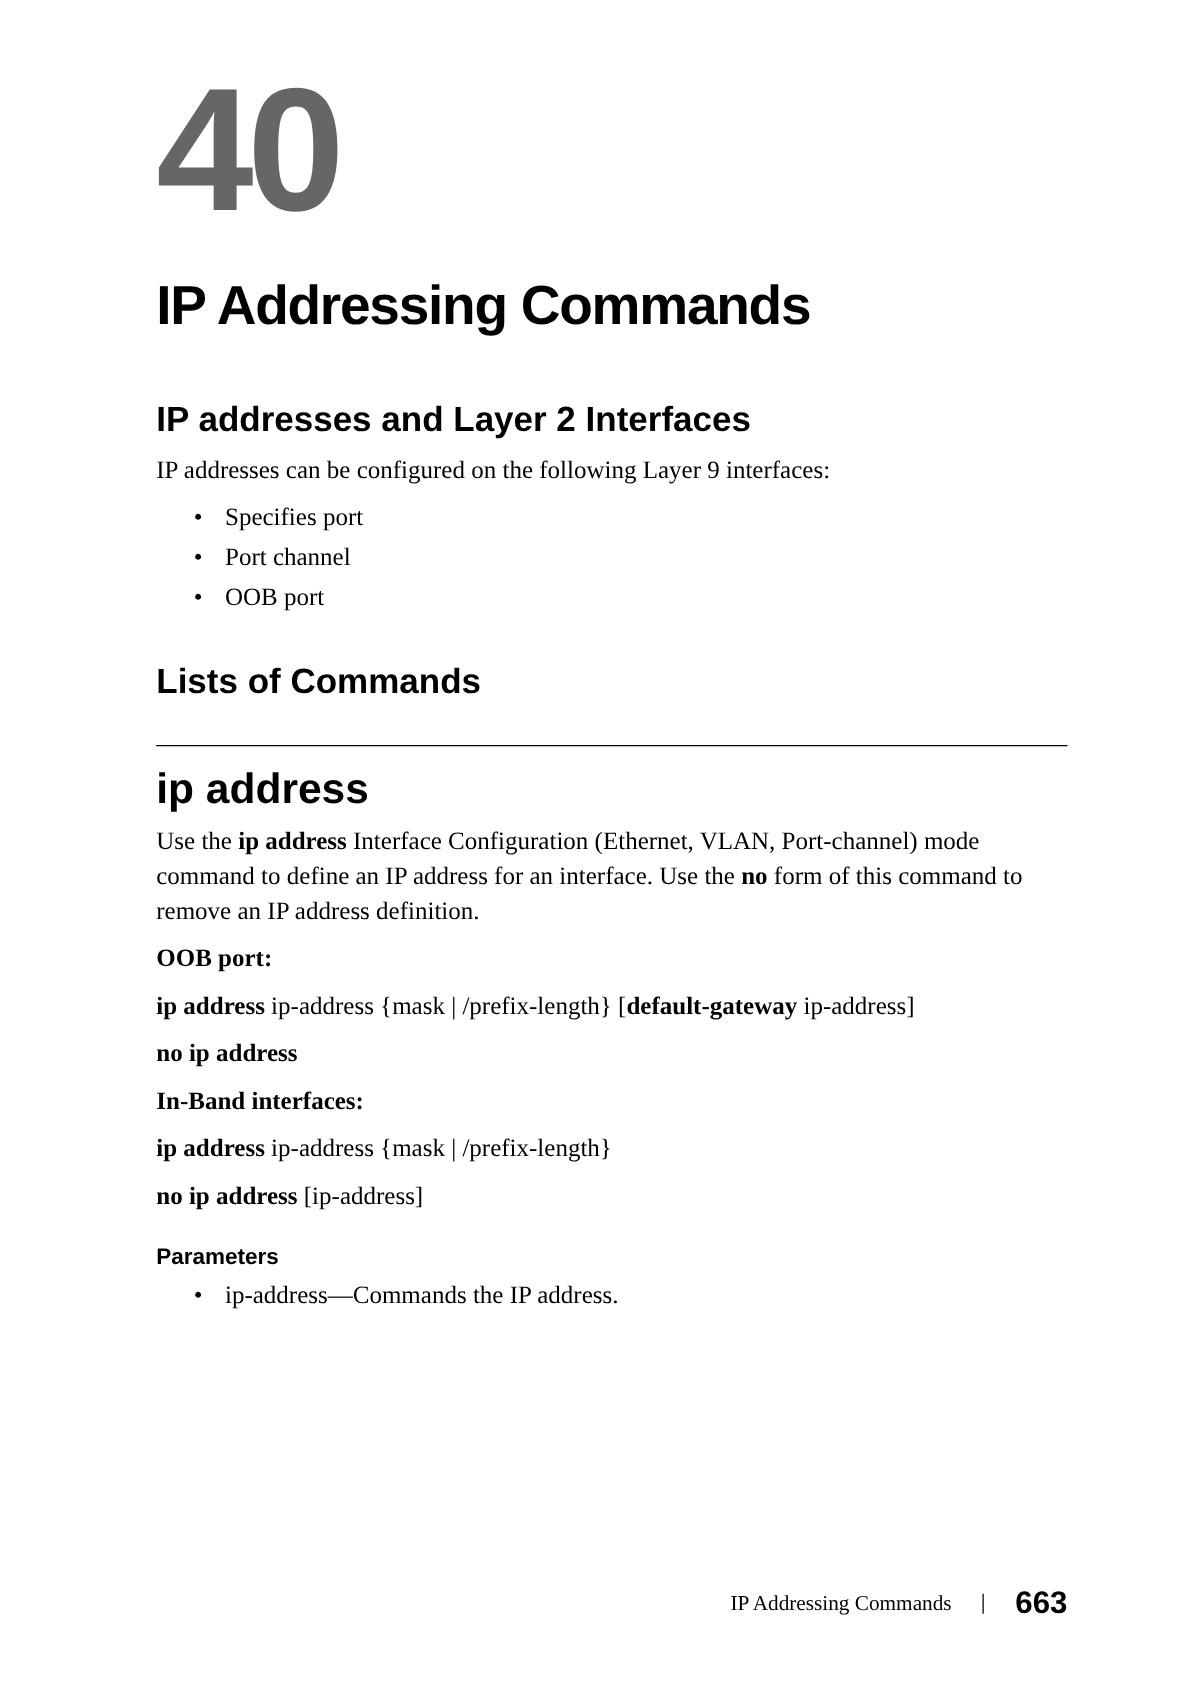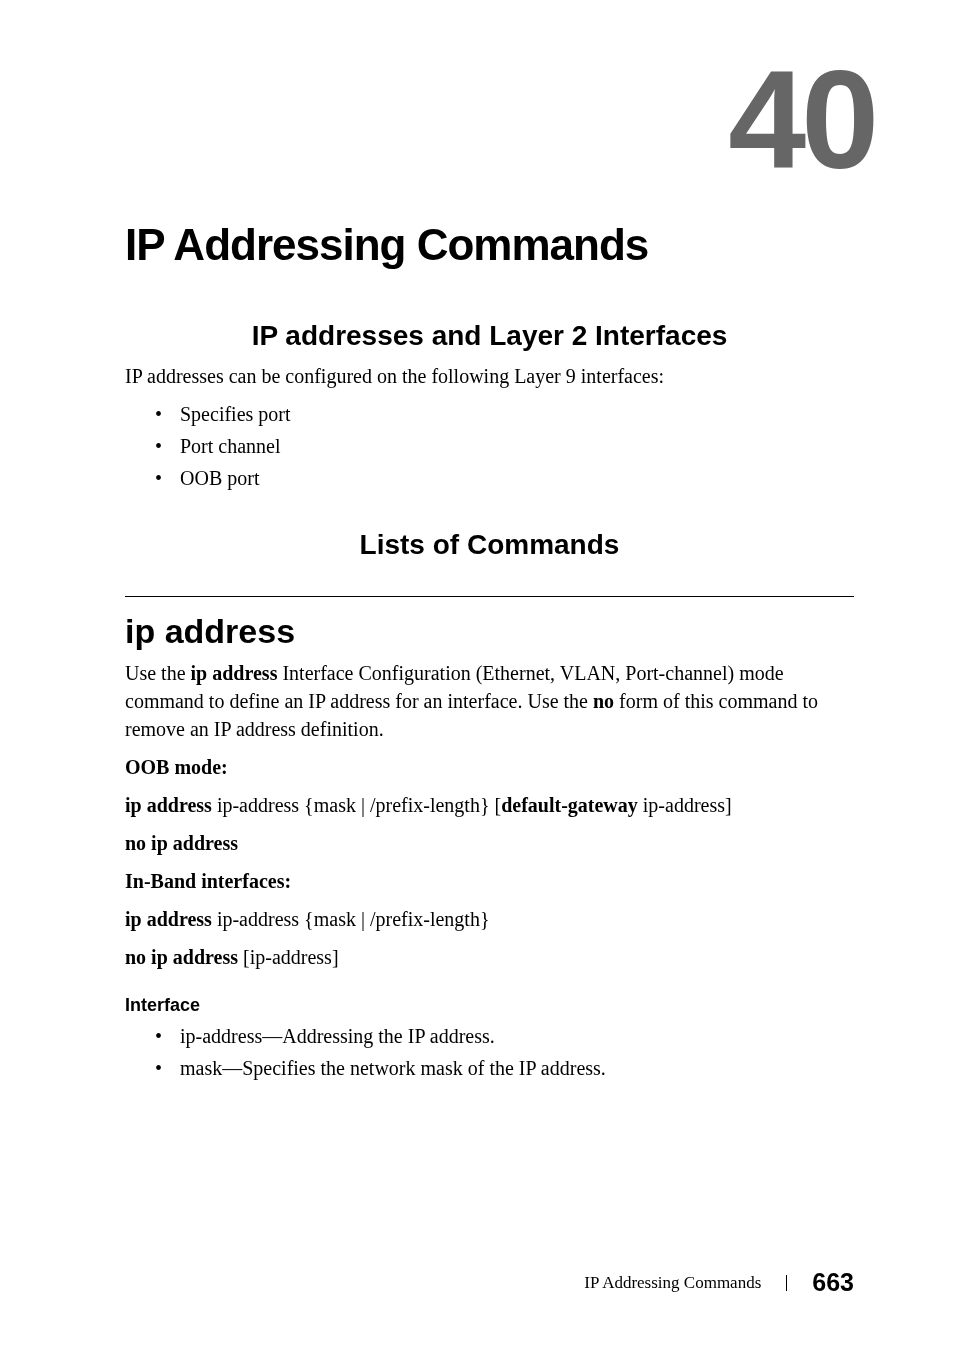--- a/index.html
+++ b/index.html
@@ -16,41 +16,40 @@
       position: relative;
     }
     .page {
       padding: 50px 100px 50px 125px;
     }
     .chapter-number {
       font-family: 'Helvetica Neue', Helvetica, Arial, sans-serif;
       font-size: 140px;
       font-weight: 900;
       color: #666;
-      text-align: right;
+      text-align: left;
       margin-right: -20px;
       line-height: 1;
       margin-bottom: 30px;
       letter-spacing: -5px;
     }
     .chapter-title {
       font-family: 'Helvetica Neue', Helvetica, Arial, sans-serif;
       font-size: 44px;
       font-weight: bold;
       color: #000;
       margin-bottom: 50px;
       letter-spacing: -1px;
     }
     .section-heading {
       font-family: 'Helvetica Neue', Helvetica, Arial, sans-serif;
       font-size: 28px;
       font-weight: bold;
       color: #000;
       margin-bottom: 10px;
-      text-align: center;
     }
     .body-text {
       font-size: 20px;
       line-height: 1.4;
       margin-bottom: 8px;
     }
     .bullet-list {
       list-style: none;
       padding-left: 30px;
       margin-bottom: 35px;
@@ -140,40 +139,37 @@
   </ul>
 
   <h2 class="section-heading section-spacing">Lists of Commands</h2>
 
   <hr class="hr-line">
   <h2 class="command-heading">ip address</h2>
   <p class="body-text">
     <span>Use the </span><span class="bold">ip address</span><span> Interface Configuration (Ethernet, VLAN, Port-channel) mode command to define an IP address for an interface. Use the </span><span class="bold">no</span><span> form of this command to remove an IP address definition.</span>
   </p>
 
-  <p class="syntax-line bold">OOB mode:</p>
+  <p class="syntax-line bold">OOB port:</p>
   <p class="syntax-line">
     <span class="bold">ip address </span><span class="italic">ip-address </span><span>{</span><span class="italic">mask</span><span> | /</span><span class="italic">prefix-length</span><span>} [</span><span class="bold">default-gateway </span><span class="italic">ip-address</span><span>]</span>
   </p>
   <p class="syntax-line bold">no ip address</p>
   <p class="syntax-line bold">In-Band interfaces:</p>
   <p class="syntax-line">
     <span class="bold">ip address </span><span class="italic">ip-address </span><span>{</span><span class="italic">mask</span><span> | /</span><span class="italic">prefix-length</span><span>}</span>
   </p>
   <p class="syntax-line">
     <span class="bold">no ip address </span><span>[</span><span class="italic">ip-address</span><span>]</span>
   </p>
 
-  <h3 class="sub-heading">Interface</h3>
+  <h3 class="sub-heading">Parameters</h3>
   <ul class="bullet-list">
     <li>
-      <span class="italic">ip-address</span><span>—Addressing the IP address.</span>
-    </li>
-    <li>
-      <span class="italic">mask</span><span>—Specifies the network mask of the IP address.</span>
+      <span class="italic">ip-address</span><span>—Commands the IP address.</span>
     </li>
   </ul>
 </div>
 
 <div class="footer">
   <span class="footer-title">IP Addressing Commands</span>
   <span class="footer-divider"></span>
   <span class="footer-page">663</span>
 </div>
 

